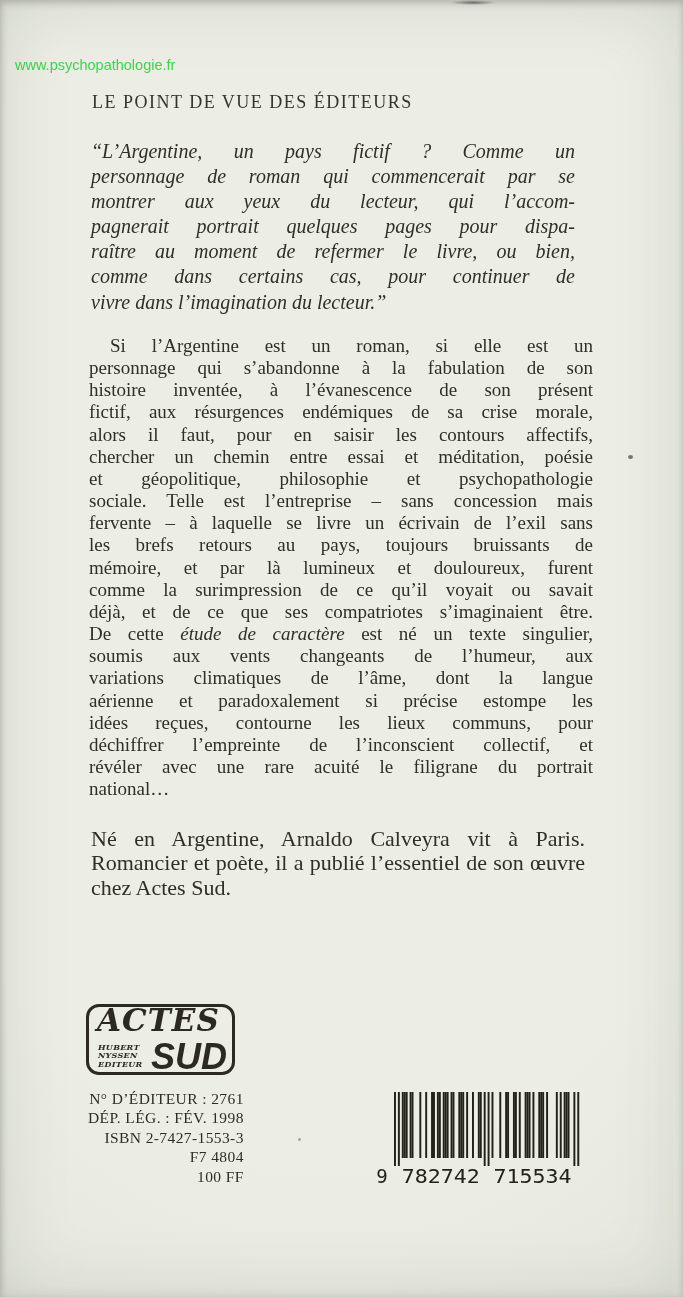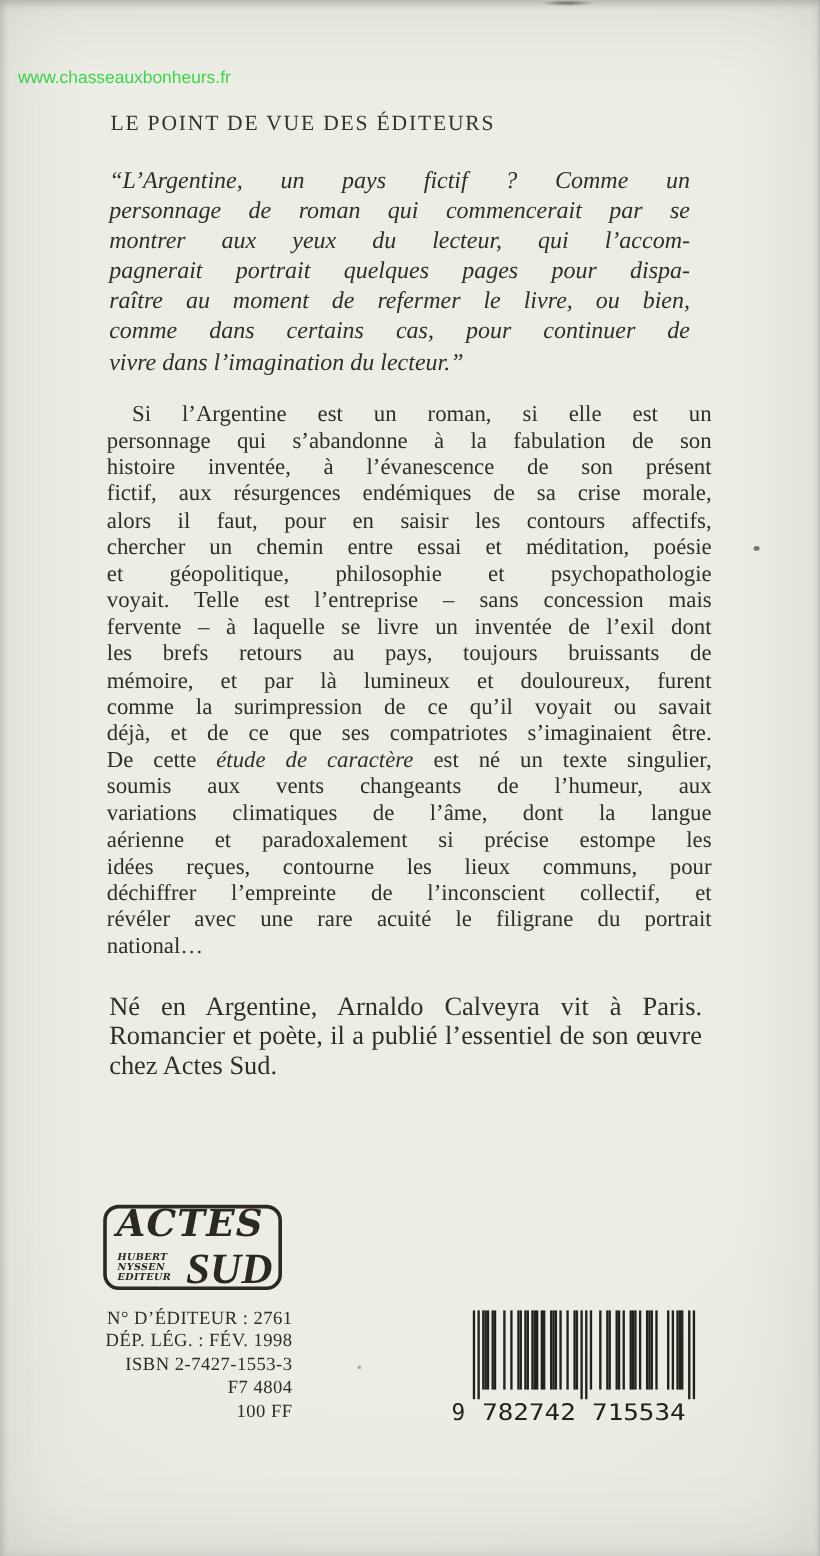--- a/index.html
+++ b/index.html
@@ -20,54 +20,54 @@
   .justify .line{text-align-last:justify;}
   .justify .line:last-child{text-align-last:left;}
   .indent-first .line:first-child{text-indent:21px;}
   .quote{position:absolute;left:91px;top:139px;width:484px;font-size:20px;line-height:25.1px;font-style:italic;}
   .bodytext{position:absolute;left:89px;top:335px;width:504px;font-size:19px;line-height:22.15px;}
   .bodytext em{font-style:italic;}
   .bio{position:absolute;left:91px;top:827px;width:494px;font-size:22px;line-height:24.3px;}
   .logo{position:absolute;left:86px;top:1004px;width:131px;height:65px;border:3px solid #2b2922;border-radius:13px;padding-left:12px;}
   .logo .actes{position:absolute;left:8px;top:-2px;font-family:"DejaVu Serif",serif;font-style:italic;font-weight:bold;font-size:31px;line-height:1;letter-spacing:1px;color:#2b2922;}
   .logo .imprint{position:absolute;left:9px;bottom:4px;font-family:"DejaVu Serif",serif;font-style:italic;font-weight:bold;font-size:8px;line-height:8.5px;letter-spacing:.3px;color:#2b2922;}
-  .logo .sud{position:absolute;right:5px;bottom:-3px;font-family:Liberation Serif, serif;font-style:italic;font-weight:bold;font-size:36px;line-height:1;color:#2b2922;margin-top:14px;}
+  .logo .sud{position:absolute;right:5px;bottom:-3px;font-family:Liberation Sans, sans-serif;font-style:italic;font-weight:bold;font-size:36px;line-height:1;color:#2b2922;margin-top:14px;}
   .colophon{position:absolute;left:88px;top:1089px;font-size:15.5px;line-height:19.4px;letter-spacing:.4px;color:#2e2c25;}
   .colophon .line{text-align:right;}
   .barcode{position:absolute;left:370px;top:1090px;width:216px;height:98px;}
   .speck-top{position:absolute;left:450px;top:0;width:46px;height:5px;background:radial-gradient(ellipse at center, rgba(60,64,58,.8), rgba(60,64,58,0) 70%);}
   .dust-dot{position:absolute;left:628px;top:455px;width:5px;height:4px;border-radius:50%;background:rgba(40,40,34,.6);}
   .dust-dot-2{position:absolute;left:298px;top:1138px;width:3px;height:3px;border-radius:50%;background:rgba(40,40,34,.35);}
 </style>
 </head>
 <body>
 
 <div class="cover">
   <div class="speck-top"></div>
-  <div class="watermark">www.chasseauxbonheurs.fr</div>
+  <div class="watermark">www.psychopathologie.fr</div>
   <div class="heading">LE POINT DE VUE DES ÉDITEURS</div>
   <div class="quote textblock justify">
       <div class="line">“L’Argentine, un pays fictif ? Comme un</div>
       <div class="line">personnage de roman qui commencerait par se</div>
       <div class="line">montrer aux yeux du lecteur, qui l’accom-</div>
       <div class="line">pagnerait portrait quelques pages pour dispa-</div>
       <div class="line">raître au moment de refermer le livre, ou bien,</div>
       <div class="line">comme dans certains cas, pour continuer de</div>
       <div class="line">vivre dans l’imagination du lecteur.”</div>
     </div>
   <div class="bodytext textblock justify indent-first">
       <div class="line">Si l’Argentine est un roman, si elle est un</div>
       <div class="line">personnage qui s’abandonne à la fabulation de son</div>
       <div class="line">histoire inventée, à l’évanescence de son présent</div>
       <div class="line">fictif, aux résurgences endémiques de sa crise morale,</div>
       <div class="line">alors il faut, pour en saisir les contours affectifs,</div>
       <div class="line">chercher un chemin entre essai et méditation, poésie</div>
       <div class="line">et géopolitique, philosophie et psychopathologie</div>
-      <div class="line">voyait. Telle est l’entreprise – sans concession mais</div>
-      <div class="line">fervente – à laquelle se livre un inventée de l’exil dont</div>
+      <div class="line">sociale. Telle est l’entreprise – sans concession mais</div>
+      <div class="line">fervente – à laquelle se livre un écrivain de l’exil sans</div>
       <div class="line">les brefs retours au pays, toujours bruissants de</div>
       <div class="line">mémoire, et par là lumineux et douloureux, furent</div>
       <div class="line">comme la surimpression de ce qu’il voyait ou savait</div>
       <div class="line">déjà, et de ce que ses compatriotes s’imaginaient être.</div>
       <div class="line">De cette <em>étude de caractère</em> est né un texte singulier,</div>
       <div class="line">soumis aux vents changeants de l’humeur, aux</div>
       <div class="line">variations climatiques de l’âme, dont la langue</div>
       <div class="line">aérienne et paradoxalement si précise estompe les</div>
       <div class="line">idées reçues, contourne les lieux communs, pour</div>
       <div class="line">déchiffrer l’empreinte de l’inconscient collectif, et</div>

